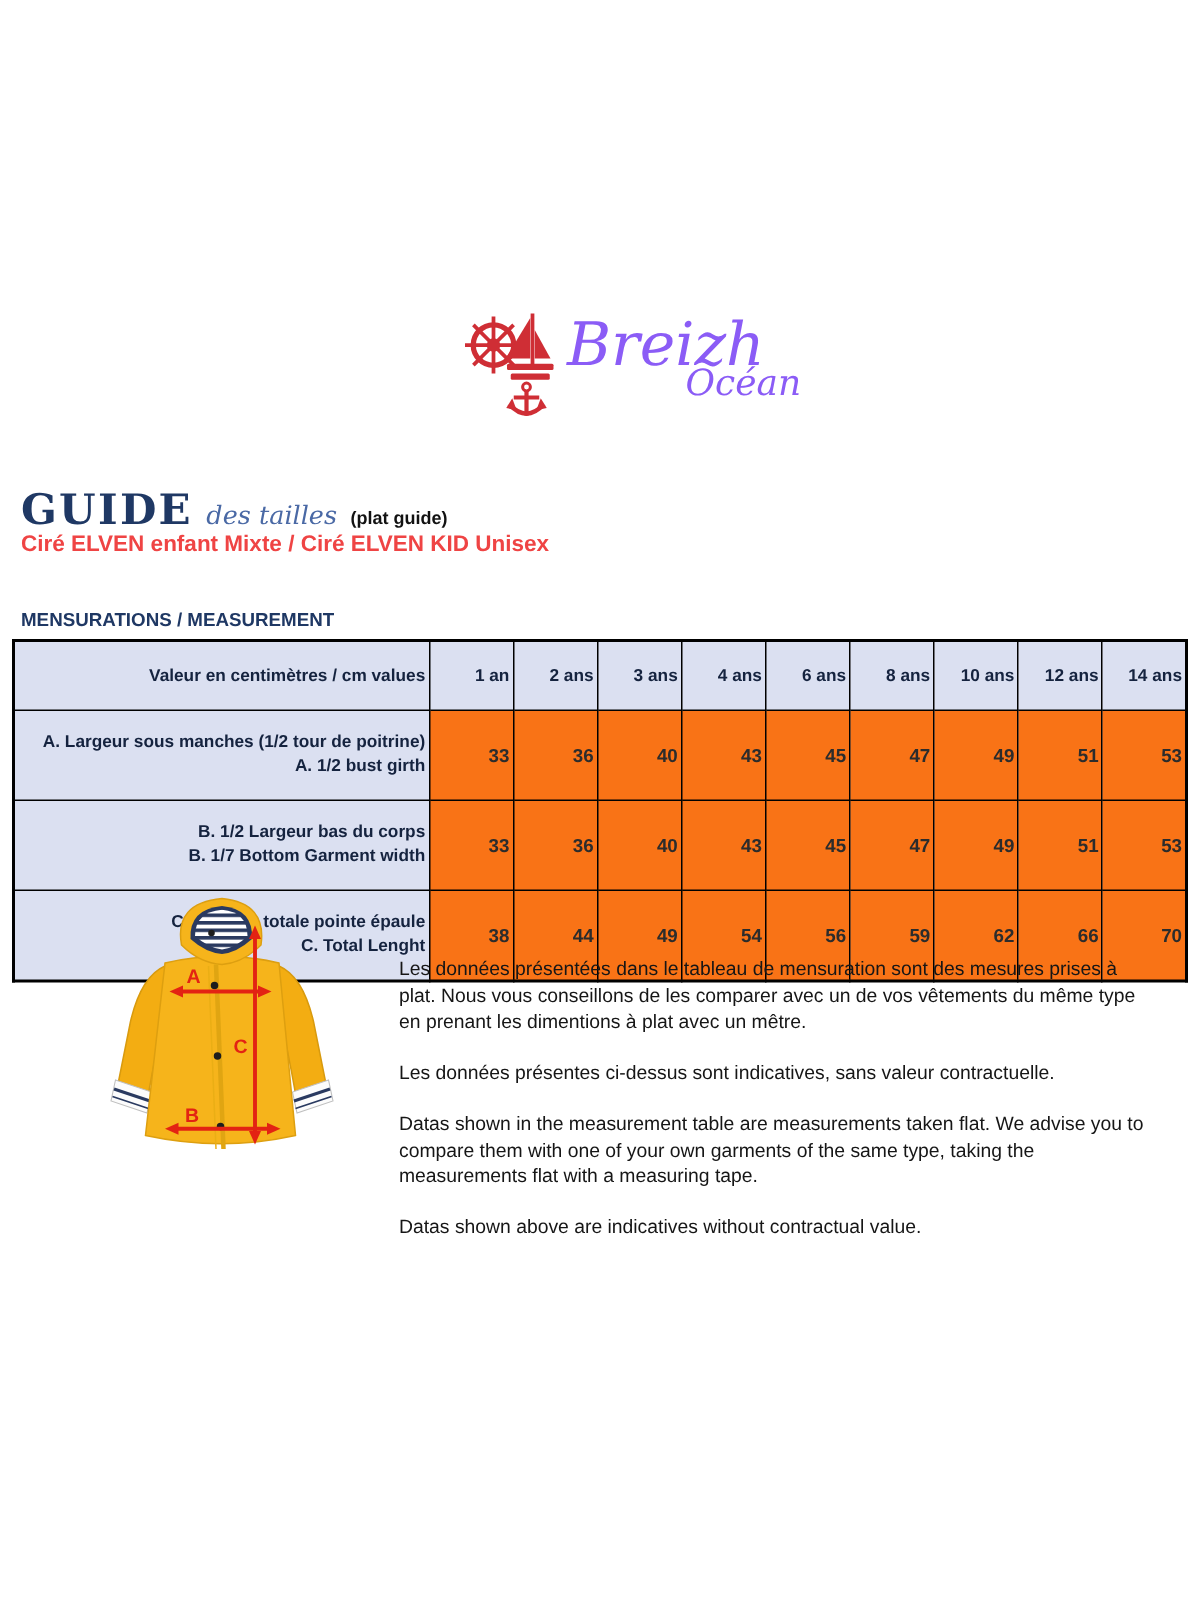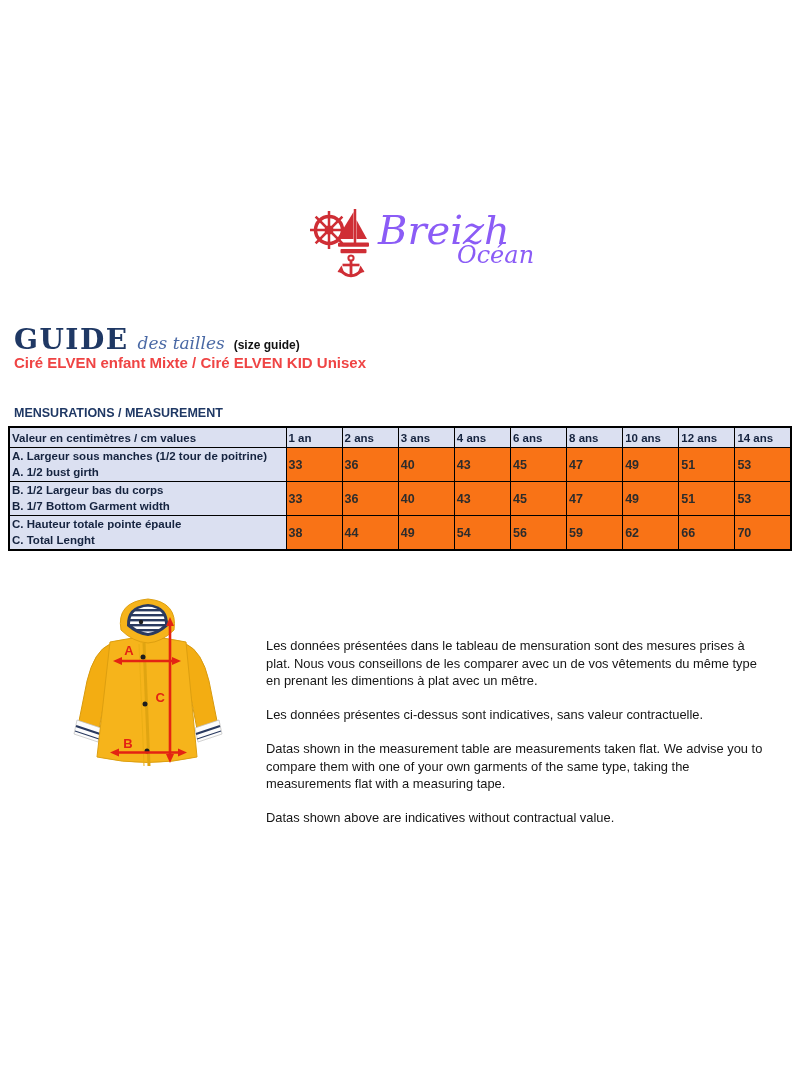--- a/index.html
+++ b/index.html
@@ -18,21 +18,21 @@
   .guide-main{font-family:"DejaVu Serif",serif;font-weight:bold;font-size:28px;letter-spacing:1.5px;color:#1f3864;}
   .guide-script{font-family:"DejaVu Serif",serif;font-style:italic;font-size:17px;color:#4a69a5;}
   .guide-note{font-size:12px;font-weight:bold;color:#121212;}
   .product{position:absolute;left:14px;top:354px;font-size:15px;font-weight:bold;color:#ef4444;white-space:nowrap;}
   .section{position:absolute;left:14px;top:406px;font-size:12.5px;font-weight:bold;color:#1f3864;}
   
   table.size{
     position:absolute;left:8px;top:426px;width:784px;
     border-collapse:collapse;table-layout:fixed;border:2.5px solid #000;
   }
-  table.size th,table.size td{border:1.5px solid #000;padding:0 2px;text-align:left;vertical-align:middle;}
+  table.size th,table.size td{border:1.5px solid #000;padding:13px 2px;text-align:right;vertical-align:middle;}
   table.size thead th{background:#dbe0f1;font-size:11.5px;font-weight:bold;color:#15233f;height:19px;}
   td.lbl{background:#dbe0f1;font-weight:bold;font-size:11.5px;color:#15233f;height:33px;line-height:1.35;margin-left:40px;}
   td.val{background:#f97316;font-size:12.5px;font-weight:600;color:#2c2c2c;}
   
   .figure{position:absolute;left:32px;top:589px;width:210px;height:205px;}
   .notes{position:absolute;left:250px;top:621px;width:536px;font-size:12.9px;line-height:17.5px;color:#161616;}
   .notes p{margin:16px;}
   .notes p.gap{margin-top:17px;}
 </style>
 </head>
@@ -66,21 +66,21 @@
   </svg>
   <div class="logo-text">
     <span class="brand1">Breizh</span>
     <span class="brand2">Océan</span>
   </div>
 </div>
 
 <div class="guide">
   <span class="guide-main">GUIDE</span>
   <span class="guide-script">des tailles</span>
-  <span class="guide-note">(size guide)</span>
+  <span class="guide-note">(plat guide)</span>
 </div>
 
 <div class="product">Ciré ELVEN enfant Mixte / Ciré ELVEN KID Unisex</div>
 
 <div class="section">MENSURATIONS / MEASUREMENT</div>
 
 <table class="size">
   <colgroup>
     <col style="width:277px">
     <col>

